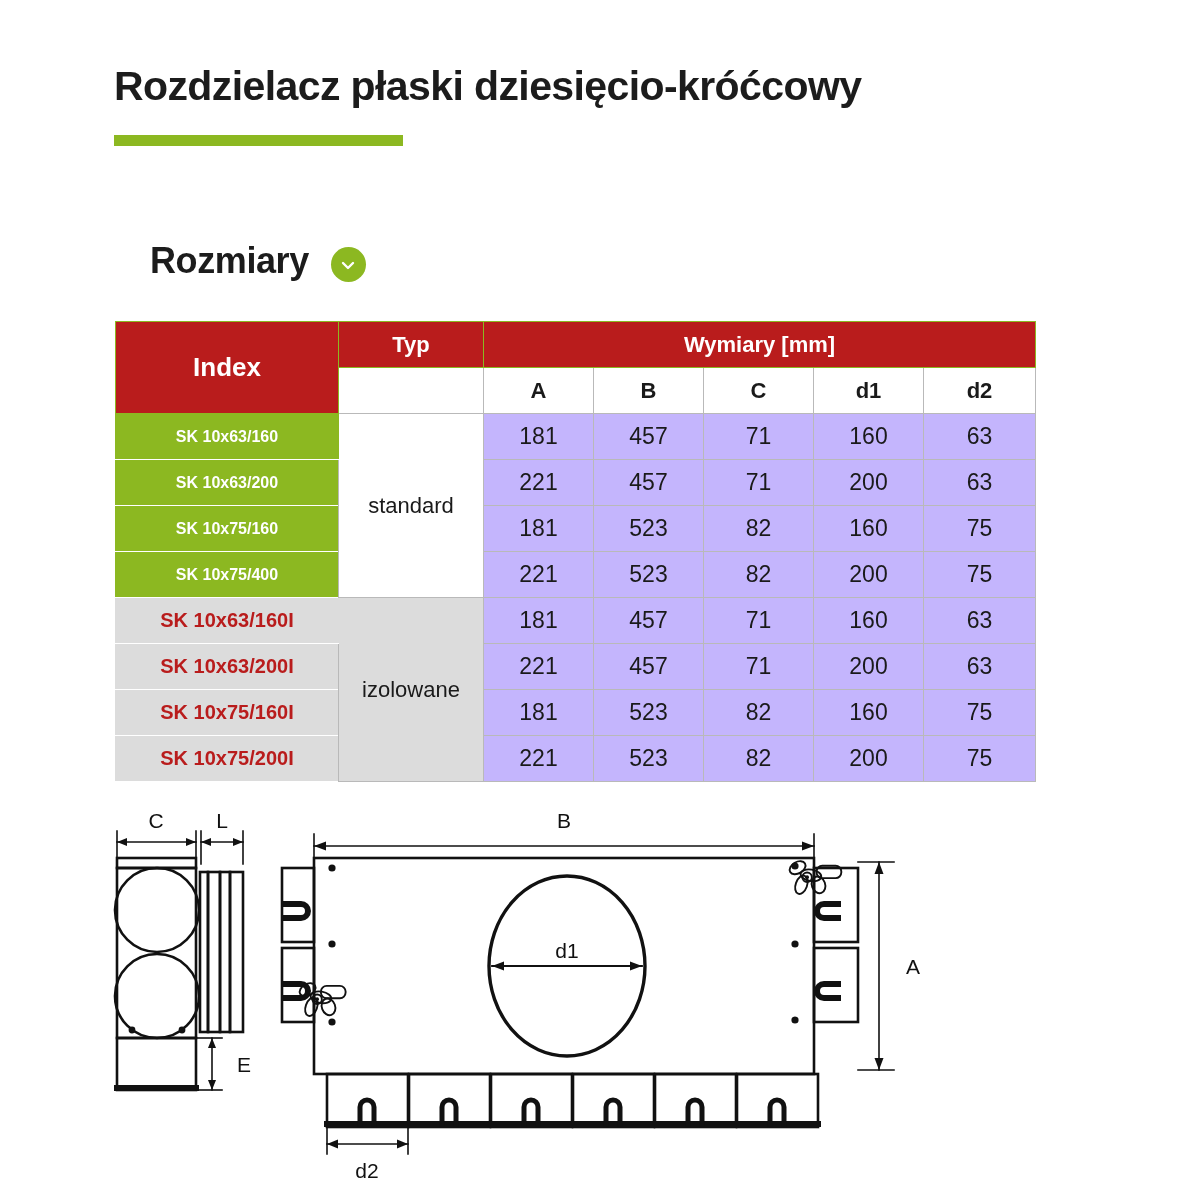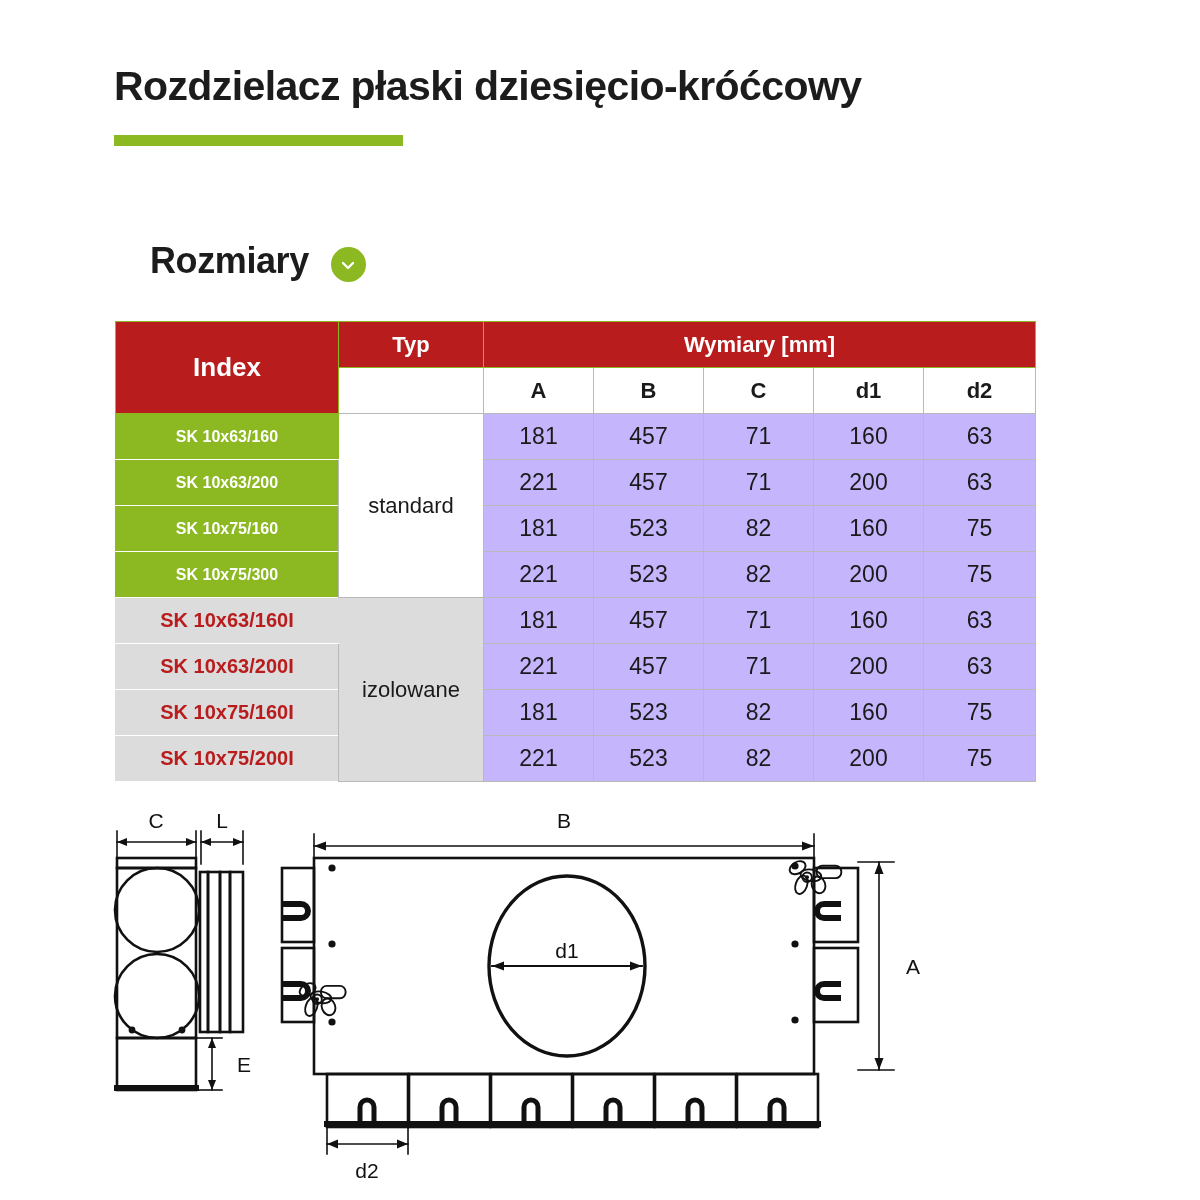--- a/index.html
+++ b/index.html
@@ -226,21 +226,21 @@
       </tr>
       <tr>
         <td class="idx-std">SK 10x75/160</td>
         <td class="val">181</td>
         <td class="val">523</td>
         <td class="val">82</td>
         <td class="val">160</td>
         <td class="val">75</td>
       </tr>
       <tr>
-        <td class="idx-std">SK 10x75/300</td>
+        <td class="idx-std">SK 10x75/400</td>
         <td class="val">221</td>
         <td class="val">523</td>
         <td class="val">82</td>
         <td class="val">200</td>
         <td class="val">75</td>
       </tr>
 
       <tr>
         <td class="idx-iso">SK 10x63/160I</td>
         <td class="typ-iso" rowspan="4">izolowane</td>

